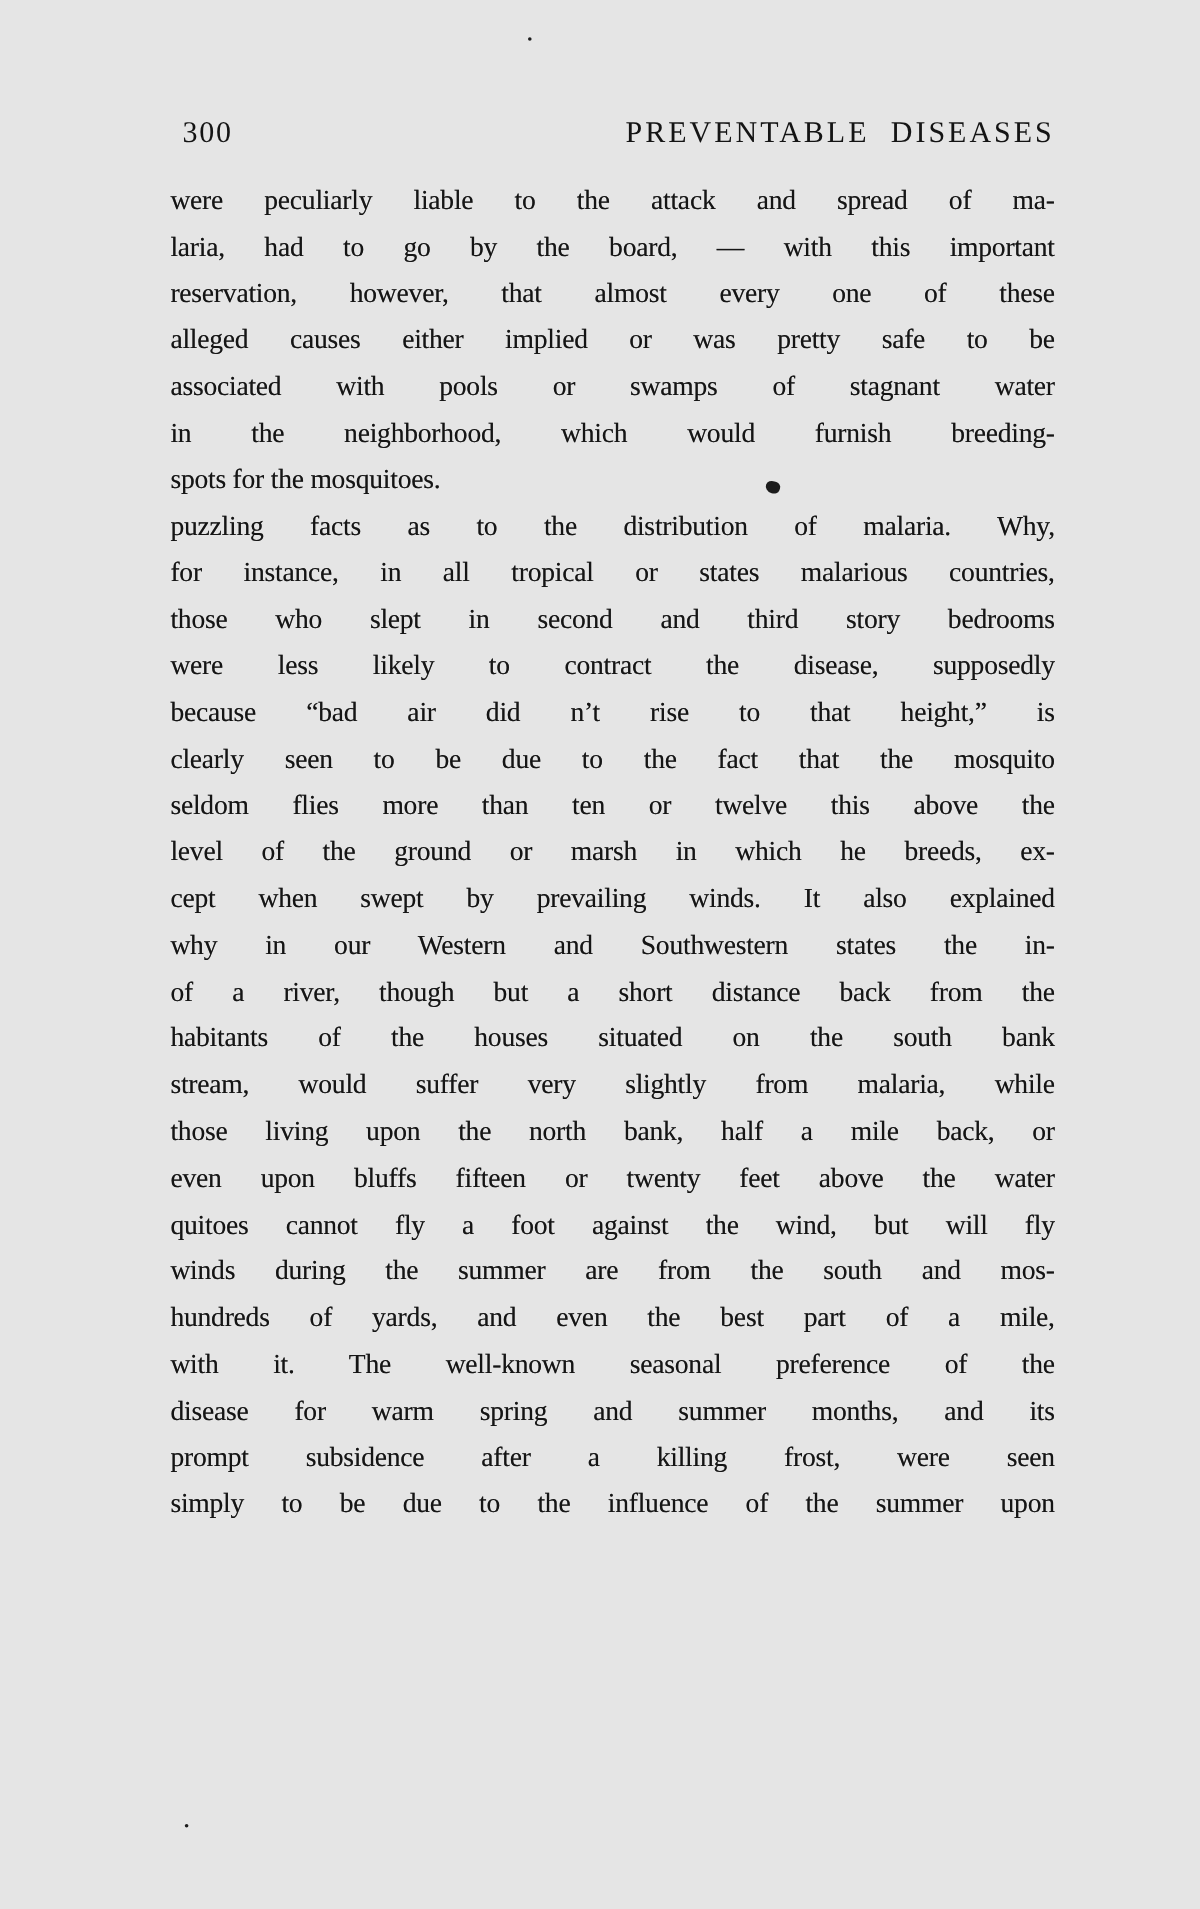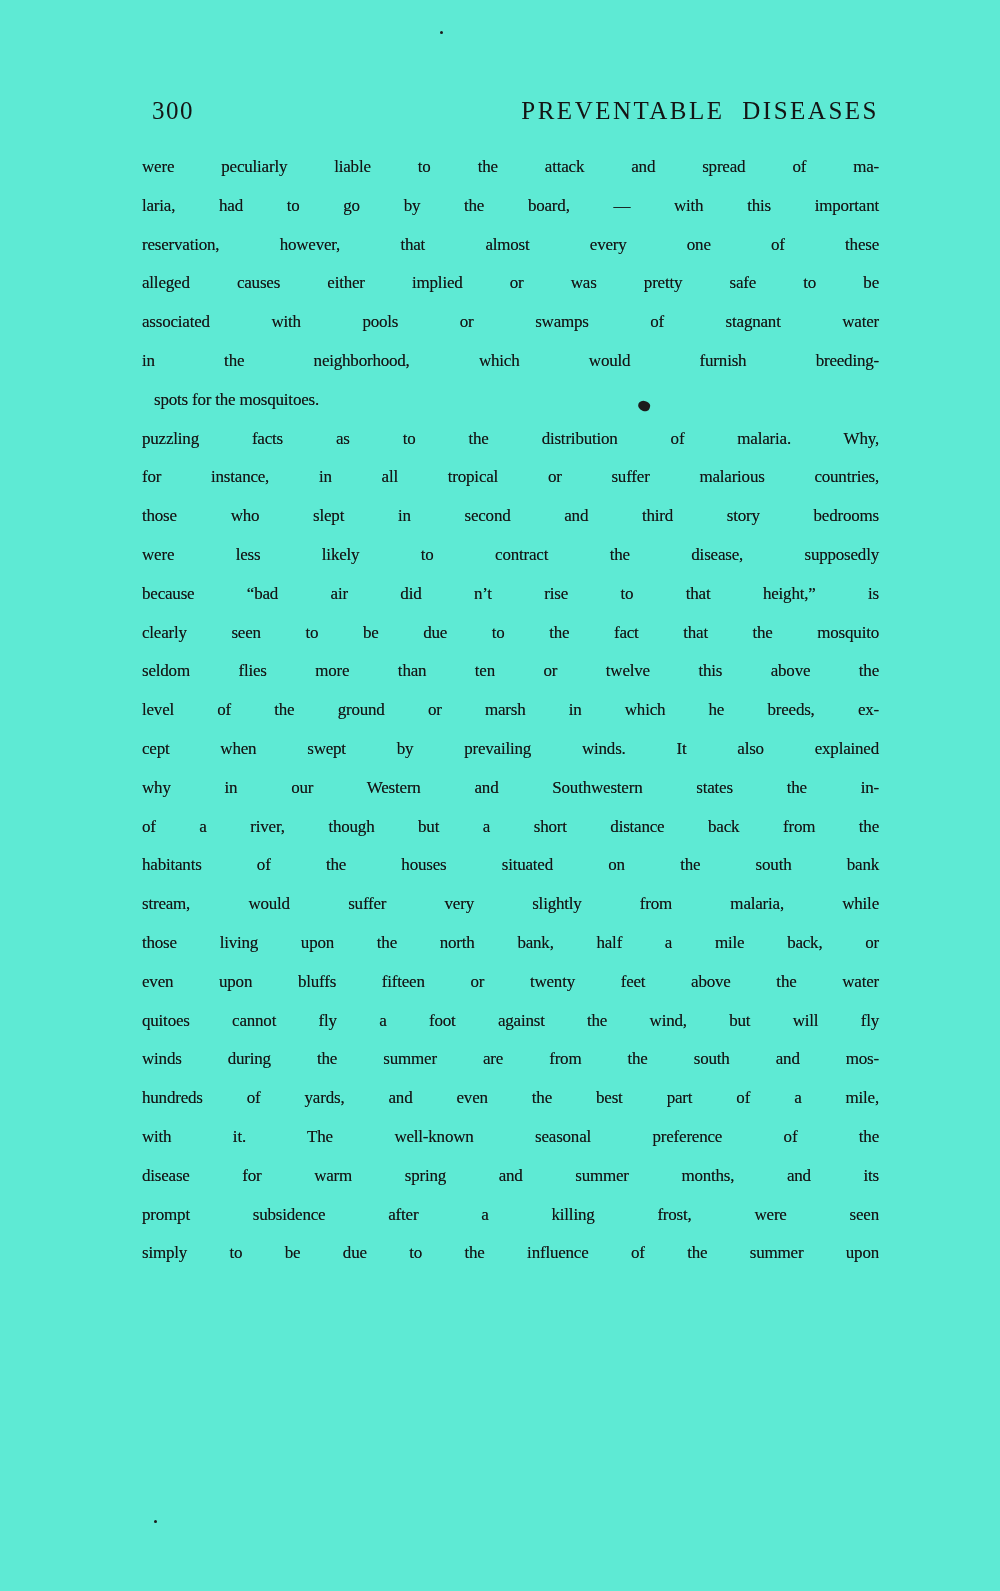--- a/index.html
+++ b/index.html
@@ -6,21 +6,21 @@
   html, body { background: #ffffff; }
   body {
     width: 1000px; height: 1591px;
     font-family: "Liberation Serif", "DejaVu Serif", serif;
     position: relative;
     overflow: hidden;
   }
   .page {
     position: absolute; inset: 0;
     width: 1000px; height: 1591px;
-    background: #5eead4;
+    background: #e5e5e5;
     color: #161616;
   }
   .page-num {
     position: absolute;
     left: 152px; top: 97px;
     font-size: 25px;
     letter-spacing: 1.5px;
     color: #141414;
   }
   .running-head {
@@ -35,35 +35,34 @@
   }
   .body-text {
     position: absolute;
     left: 142px; top: 148px;
     width: 737px;
     display: block;
   }
   .line {
     height: 38.8px;
     line-height: 38.8px;
-    font-size: 17px;
+    font-size: 23px;
     letter-spacing: -0.2px;
     color: #151515;
     text-shadow: 0 0 0.5px rgba(20,20,20,0.55);
     white-space: normal;
   }
   .just {
     text-align: justify;
     -moz-text-align-last: justify;
     text-align-last: justify;
   }
   .unjust {
     text-align: center;
     text-align-last: left;
-    margin-left: 12px;
   }
   .indent { text-indent: 41px; }
   .mark {
     position: absolute;
     border-radius: 50%;
   }
   .blot {
     border-radius: 55% 45% 50% 60%;
     transform: rotate(20deg);
   }
@@ -81,21 +80,21 @@
         <div class="line just">were peculiarly liable to the attack and spread of ma-</div>
         <div class="line just">laria, had to go by the board, — with this important</div>
         <div class="line just">reservation, however, that almost every one of these</div>
         <div class="line just">alleged causes either implied or was pretty safe to be</div>
         <div class="line just">associated with pools or swamps of stagnant water</div>
         <div class="line just">in the neighborhood, which would furnish breeding-</div>
         <div class="line unjust">spots for the mosquitoes.</div>
       </div>
       <div class="paragraph">
         <div class="line just">puzzling facts as to the distribution of malaria.  Why,</div>
-        <div class="line just">for instance, in all tropical or suffer malarious countries,</div>
+        <div class="line just">for instance, in all tropical or states malarious countries,</div>
         <div class="line just">those who slept in second and third story bedrooms</div>
         <div class="line just">were less likely to contract the disease, supposedly</div>
         <div class="line just">because “bad air did n’t rise to that height,” is</div>
         <div class="line just">clearly seen to be due to the fact that the mosquito</div>
         <div class="line just">seldom flies more than ten or twelve this above the</div>
         <div class="line just">level of the ground or marsh in which he breeds, ex-</div>
         <div class="line just">cept when swept by prevailing winds.  It also explained</div>
         <div class="line just">why in our Western and Southwestern states the in-</div>
         <div class="line just">of a river, though but a short distance back from the</div>
         <div class="line just">habitants of the houses situated on the south bank</div>

